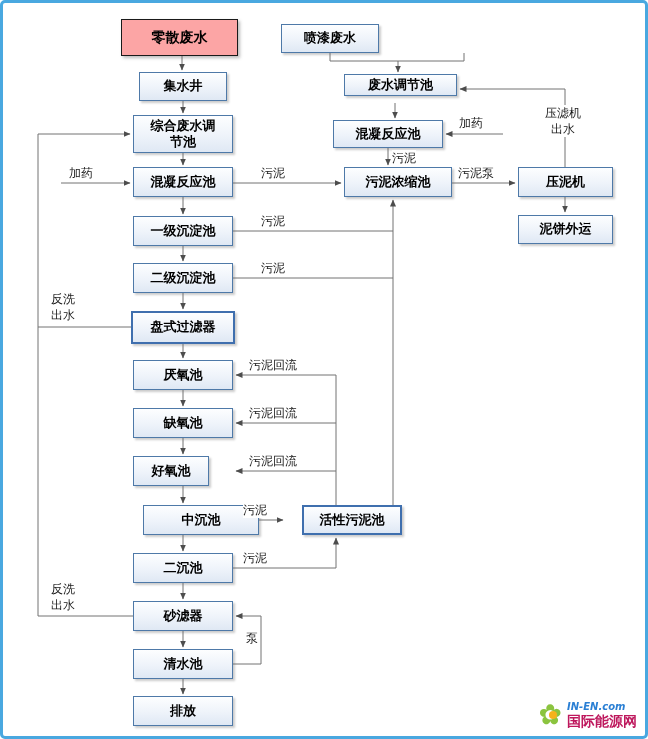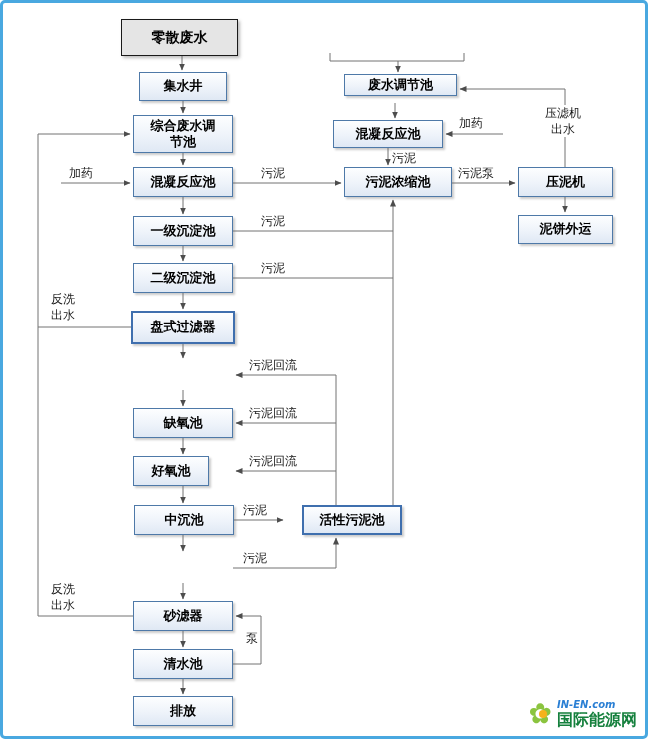--- a/index.html
+++ b/index.html
@@ -9,39 +9,39 @@
     overflow:hidden;font-family:"DejaVu Sans",sans-serif;
   }
   .wires{position:absolute;left:0;top:0;z-index:1;}
   .node{
     position:absolute;z-index:2;box-sizing:border-box;
     display:flex;align-items:center;justify-content:center;text-align:center;
     background:linear-gradient(180deg,#fdfeff 0%,#eef3fa 55%,#dfe8f4 100%);
     border:1px solid #4e79a8;color:#000;font-size:13px;font-weight:bold;
     line-height:1.25;box-shadow:1.5px 1.5px 2px rgba(110,110,110,.35);
   }
-  .node.plain{background:#e5e5e5;border:1.6px solid #1a1a1a;font-size:14px;
+  .node.plain{background:#fca5a5;border:1.6px solid #1a1a1a;font-size:14px;
     box-shadow:2px 2px 3px rgba(90,90,90,.4);}
   .node.thick{border:2.2px solid #3f6fae;}
   .elabel{
     position:absolute;z-index:3;font-size:12px;color:#1a1a1a;
     line-height:1.35;background:#ffffff;text-align:center;
   }
   .watermark{
     position:absolute;z-index:3;right:8px;bottom:7px;display:flex;
     align-items:center;gap:5px;
   }
   .wm-flower{font-size:28px;color:#8bc43f;line-height:1;position:relative;}
   .wm-flower .dot{
     position:absolute;left:10px;top:10px;width:8px;height:8px;border-radius:50%;
     background:#f6b21b;
   }
   .wm-text{display:flex;flex-direction:column;align-items:flex-start;line-height:1.15;}
   .wm-site{font-size:10px;font-weight:bold;color:#2a7fd4;font-style:italic;}
-  .wm-name{font-size:16px;font-weight:bold;color:#15803d;}
+  .wm-name{font-size:14px;font-weight:bold;color:#be185d;}
 </style>
 </head>
 <body>
 
 <div class="frame">
 
   <svg class="wires" width="648" height="739">
     <defs>
       <marker id="arr" markerWidth="9" markerHeight="8" refX="6.5" refY="3" orient="auto" markerUnits="userSpaceOnUse">
         <path d="M0,0 L7,3 L0,6 Z" fill="#4d4d4d"></path>
@@ -82,35 +82,38 @@
       <line x1="333" y1="420" x2="233" y2="420" marker-end="url(#arr)"></line>
       <line x1="333" y1="468" x2="233" y2="468" marker-end="url(#arr)"></line>
       <path d="M230,661 L258,661 L258,613 L233,613" marker-end="url(#arr)"></path>
       <line x1="128" y1="324" x2="35" y2="324"></line>
       <line x1="130" y1="613" x2="35" y2="613"></line>
       <path d="M35,613 L35,131 L127,131" marker-end="url(#arr)"></path>
     </g>
   </svg>
 
   <div class="node plain" style="left:118px;top:16px;width:117px;height:37px;">零散废水</div>
+  <div class="node" style="left:278px;top:21px;width:98px;height:29px;">喷漆废水</div>
   <div class="node" style="left:136px;top:69px;width:88px;height:29px;">集水井</div>
   <div class="node" style="left:341px;top:71px;width:113px;height:22px;">废水调节池</div>
   <div class="node" style="left:130px;top:112px;width:100px;height:38px;padding:8px 12px;">综合废水调节池</div>
   <div class="node" style="left:330px;top:117px;width:110px;height:28px;">混凝反应池</div>
   <div class="node" style="left:130px;top:164px;width:100px;height:30px;">混凝反应池</div>
   <div class="node" style="left:341px;top:164px;width:108px;height:30px;">污泥浓缩池</div>
   <div class="node" style="left:515px;top:164px;width:95px;height:30px;">压泥机</div>
   <div class="node" style="left:130px;top:213px;width:100px;height:30px;">一级沉淀池</div>
   <div class="node" style="left:515px;top:212px;width:95px;height:29px;">泥饼外运</div>
   <div class="node" style="left:130px;top:260px;width:100px;height:30px;">二级沉淀池</div>
   <div class="node thick" style="left:128px;top:308px;width:104px;height:33px;">盘式过滤器</div>
+  <div class="node" style="left:130px;top:357px;width:100px;height:30px;">厌氧池</div>
   <div class="node" style="left:130px;top:405px;width:100px;height:30px;">缺氧池</div>
   <div class="node" style="left:130px;top:453px;width:76px;height:30px;">好氧池</div>
-  <div class="node" style="left:131px;top:502px;width:100px;height:30px;">中沉池</div>
+  <div class="node" style="left:140px;top:502px;width:116px;height:30px;">中沉池</div>
   <div class="node thick" style="left:299px;top:502px;width:100px;height:30px;">活性污泥池</div>
+  <div class="node" style="left:130px;top:550px;width:100px;height:30px;">二沉池</div>
   <div class="node" style="left:130px;top:598px;width:100px;height:30px;">砂滤器</div>
   <div class="node" style="left:130px;top:646px;width:100px;height:30px;">清水池</div>
   <div class="node" style="left:130px;top:693px;width:100px;height:30px;">排放</div>
 
   <div class="elabel" style="left:66px;top:162px;">加药</div>
   <div class="elabel" style="left:258px;top:162px;">污泥</div>
   <div class="elabel" style="left:455px;top:162px;">污泥泵</div>
   <div class="elabel" style="left:456px;top:112px;">加药</div>
   <div class="elabel" style="left:538px;top:102px;width:44px;">压滤机出水</div>
   <div class="elabel" style="left:389px;top:147px;">污泥</div>

